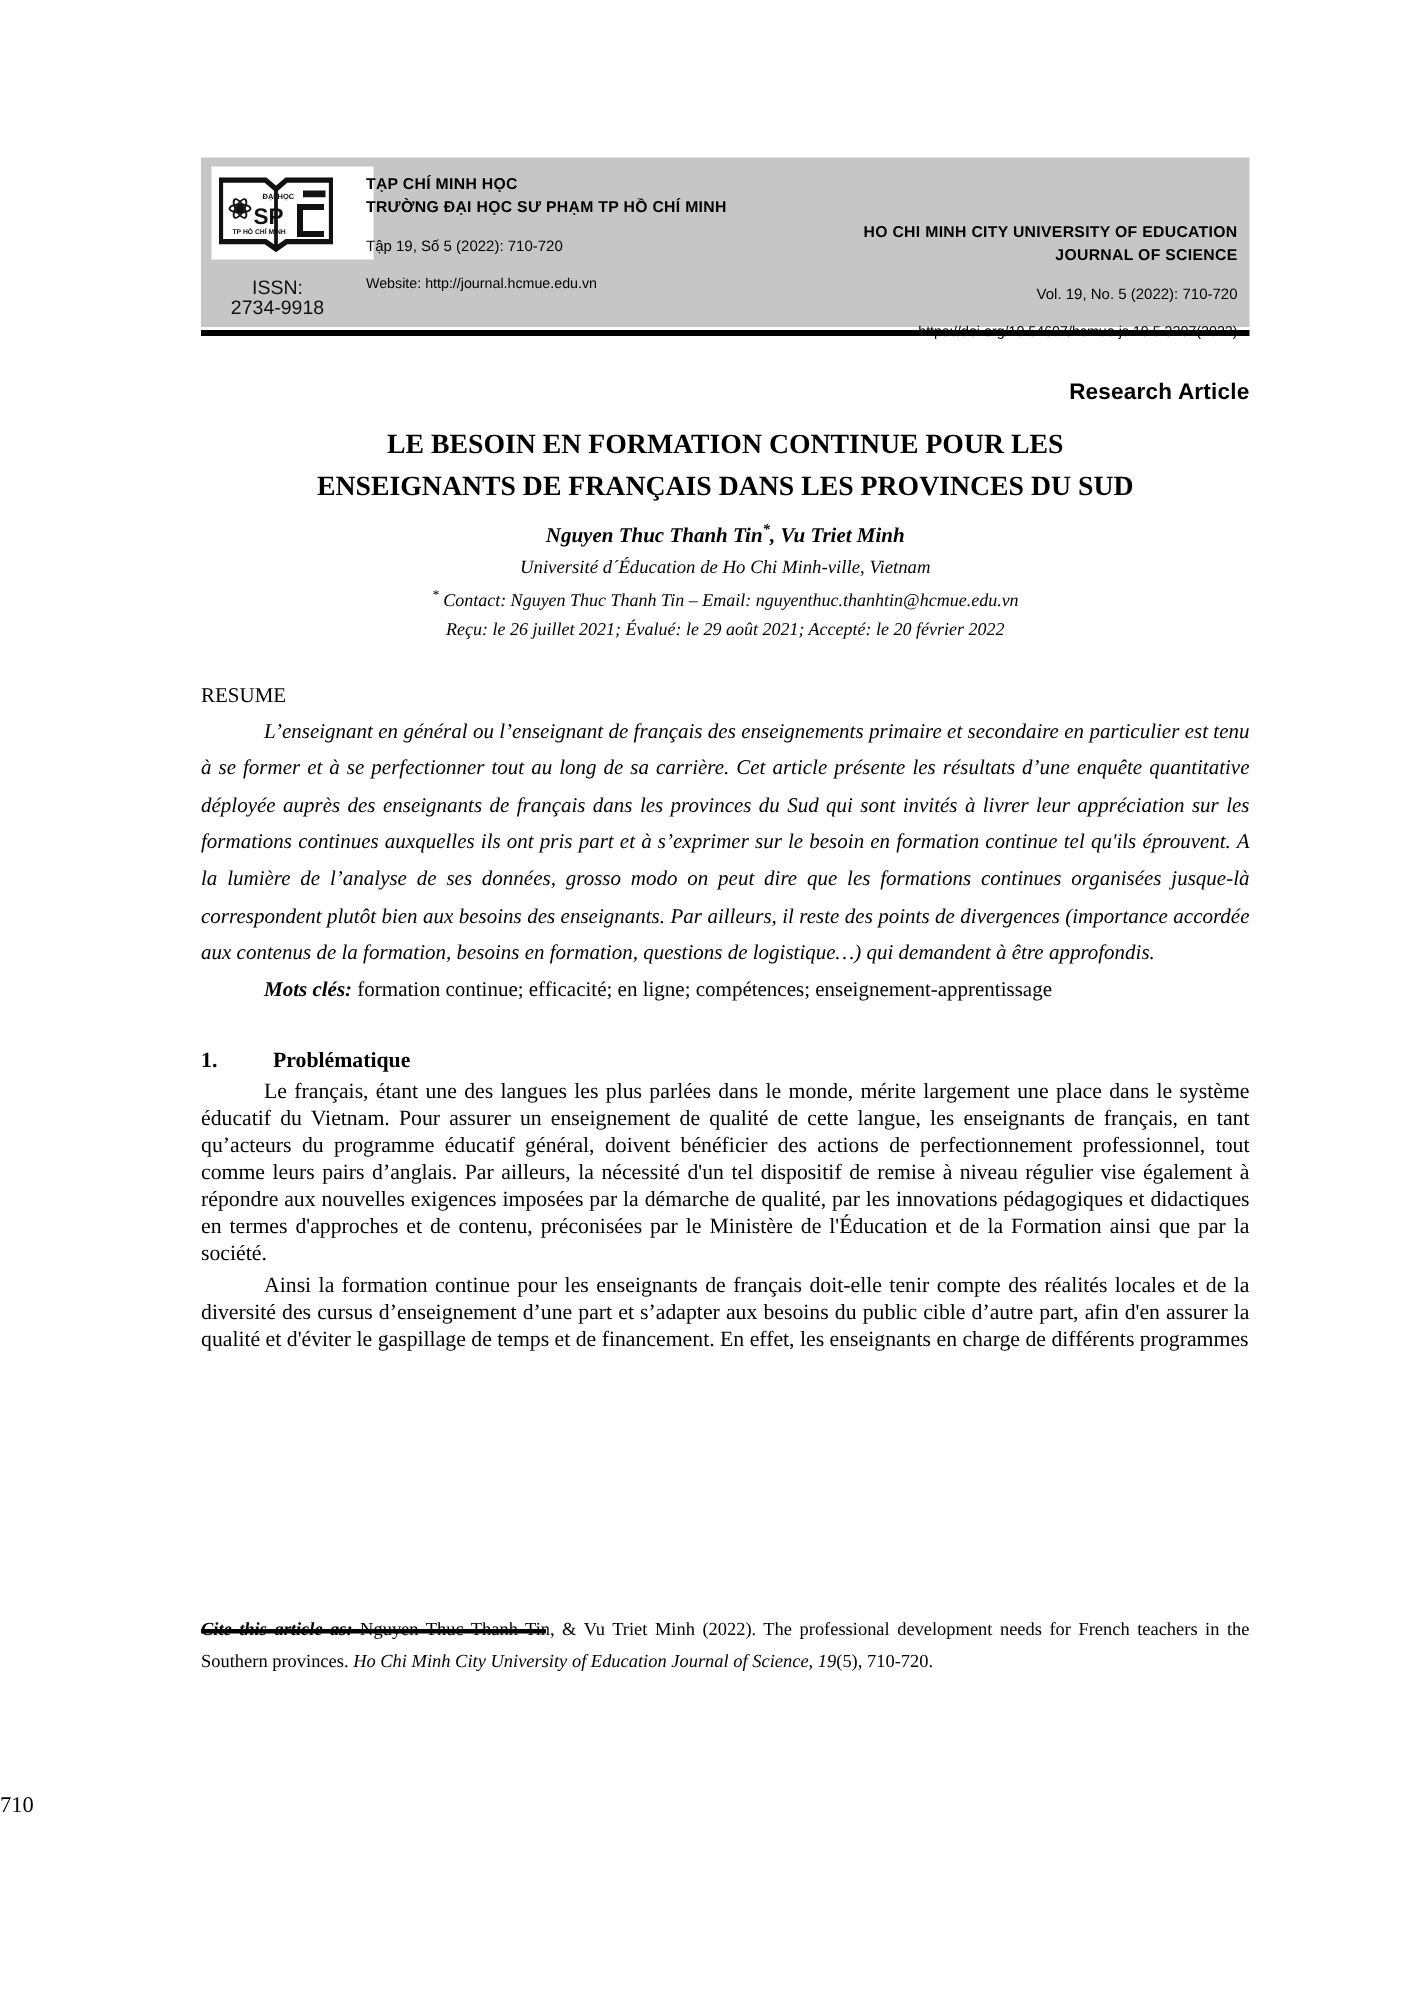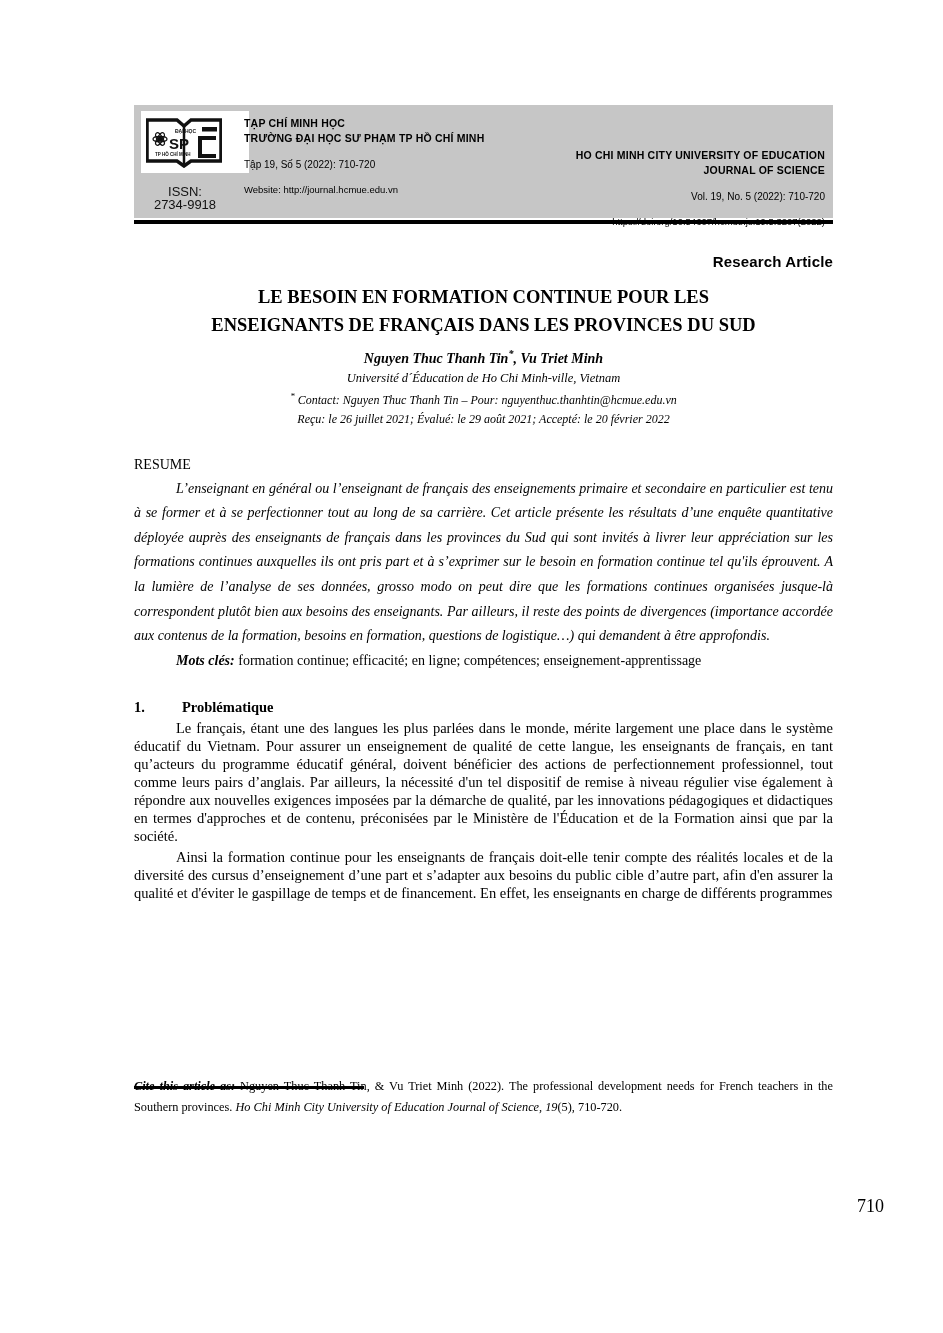--- a/index.html
+++ b/index.html
@@ -194,22 +194,22 @@
     line-height: 21px;
     text-align: justify;
   }
   .footnote b.lead { font-weight: bold; font-style: italic; }
   .footnote i { font-style: italic; }
 
   .page-number {
     position: absolute;
     left: 0; top: 1196px;
     width: 884px;
-    text-align: right;
-    font-size: 18px;
+    text-align: left;
+    font-size: 15px;
   }
 </style>
 </head>
 <body>
 
 <div class="page">
 
   <div class="masthead">
 
     <div class="logo-block">
@@ -258,21 +258,21 @@
 
     <h1 class="title">
       <span>LE BESOIN EN FORMATION CONTINUE POUR LES</span><br>
       <span>ENSEIGNANTS DE FRANÇAIS DANS LES PROVINCES DU SUD</span>
     </h1>
 
     <div class="authors"><span>Nguyen Thuc Thanh Tin</span><sup>*</sup><span>, Vu Triet Minh</span></div>
 
     <div class="affil">Université d´Éducation de Ho Chi Minh-ville, Vietnam</div>
 
-    <div class="contact"><sup>*</sup><span> Contact: Nguyen Thuc Thanh Tin – Pour: nguyenthuc.thanhtin@hcmue.edu.vn</span></div>
+    <div class="contact"><sup>*</sup><span> Contact: Nguyen Thuc Thanh Tin – Email: nguyenthuc.thanhtin@hcmue.edu.vn</span></div>
 
     <div class="dates">Reçu: le 26 juillet 2021; Évalué: le 29 août 2021; Accepté: le 20 février 2022</div>
 
     <h2 class="section-head">RESUME</h2>
     <p class="abstract">L’enseignant en général ou l’enseignant de français des enseignements primaire et secondaire en particulier est tenu à se former et à se perfectionner tout au long de sa carrière. Cet article présente les résultats d’une enquête quantitative déployée auprès des enseignants de français dans les provinces du Sud qui sont invités à livrer leur appréciation sur les formations continues auxquelles ils ont pris part et à s’exprimer sur le besoin en formation continue tel qu'ils éprouvent. A la lumière de l’analyse de ses données, grosso modo on peut dire que les formations continues organisées jusque-là correspondent plutôt bien aux besoins des enseignants. Par ailleurs, il reste des points de divergences (importance accordée aux contenus de la formation, besoins en formation, questions de logistique…) qui demandent à être approfondis.</p>
     <p class="keywords"><i>Mots clés:</i><span> formation continue; efficacité; en ligne; compétences; enseignement-apprentissage</span></p>
 
     <div class="numbered-head">
       <span class="num">1.</span>
       <span>Problématique</span>

